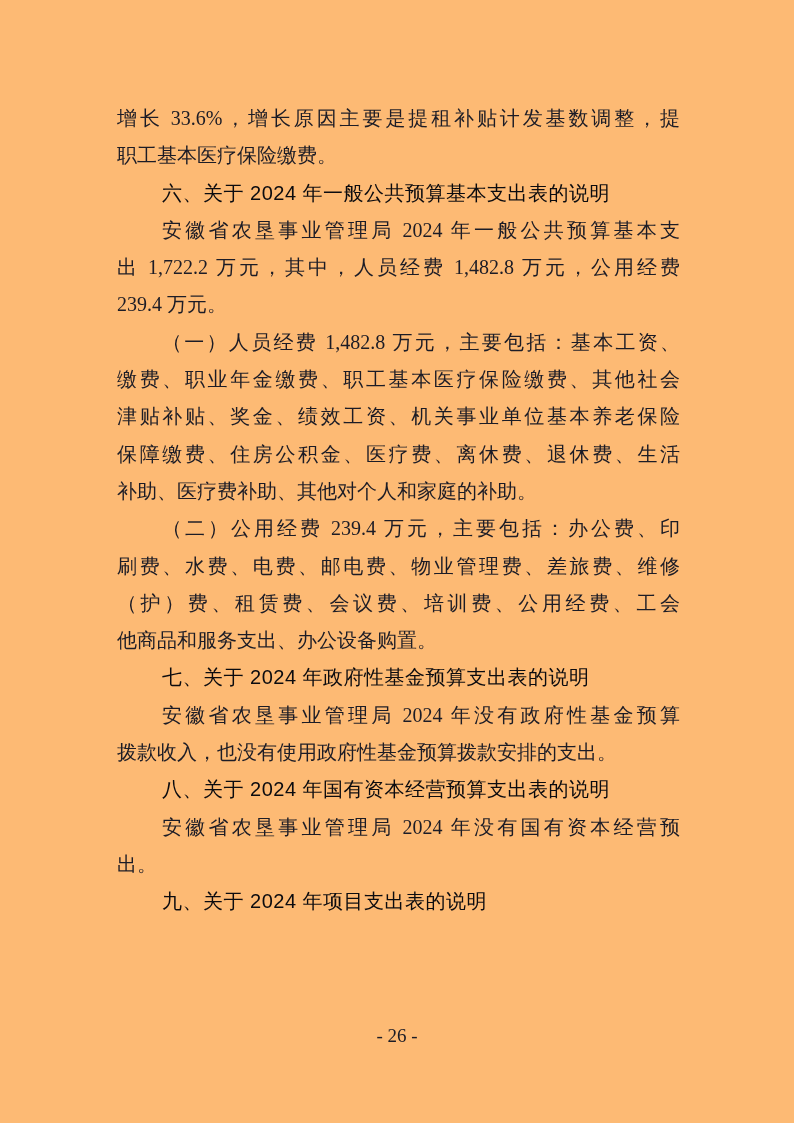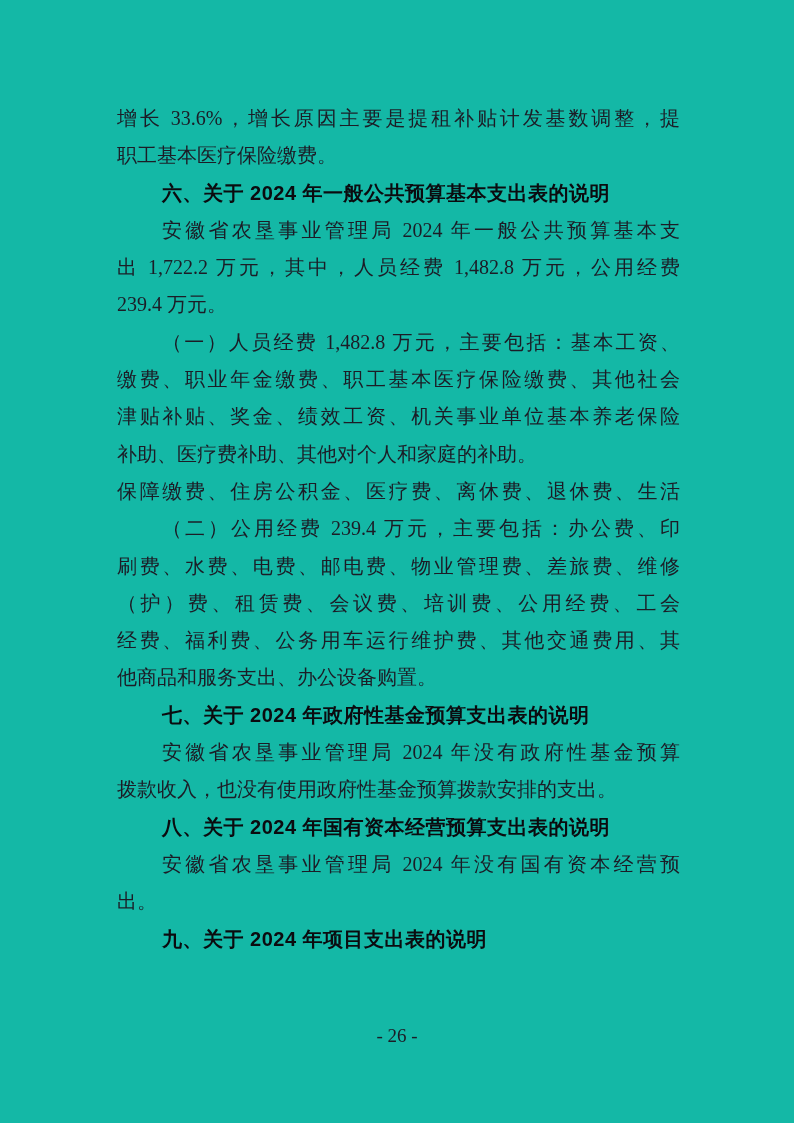--- a/index.html
+++ b/index.html
@@ -4,21 +4,21 @@
 <style>
   html, body {
     margin: 0;
     padding: 0;
     background: #ffffff;
   }
   .page {
     position: relative;
     width: 794px;
     height: 1123px;
-    background: #14b8a6;
+    background: #fdba74;
     overflow: hidden;
   }
   .content {
     position: absolute;
     left: 117px;
     top: 100px;
     width: 563px;
   }
   .line {
     font-family: "Liberation Serif", "DejaVu Serif", serif;
@@ -31,21 +31,21 @@
     overflow: visible;
   }
   .line.just {
     text-align-last: justify;
   }
   .line.indent {
     text-indent: 45px;
   }
   .line.heading {
     font-family: "Liberation Sans", "DejaVu Sans", sans-serif;
-    font-weight: 700;
+    font-weight: 400;
     color: #0b0b0f;
     letter-spacing: 0.5px;
     text-align: center;
     text-align-last: left;
   }
   .page-number {
     position: absolute;
     left: 117px;
     top: 1024px;
     width: 560px;
@@ -63,26 +63,25 @@
   <main class="content">
       <div class="line just">增长 33.6%，增长原因主要是提租补贴计发基数调整，提</div>
       <div class="line">职工基本医疗保险缴费。</div>
       <div class="line heading indent">六、关于 2024 年一般公共预算基本支出表的说明</div>
       <div class="line indent just">安徽省农垦事业管理局 2024 年一般公共预算基本支</div>
       <div class="line just">出 1,722.2 万元，其中，人员经费 1,482.8 万元，公用经费</div>
       <div class="line">239.4 万元。</div>
       <div class="line indent just">（一）人员经费 1,482.8 万元，主要包括：基本工资、</div>
       <div class="line just">缴费、职业年金缴费、职工基本医疗保险缴费、其他社会</div>
       <div class="line just">津贴补贴、奖金、绩效工资、机关事业单位基本养老保险</div>
+      <div class="line just">保障缴费、住房公积金、医疗费、离休费、退休费、生活</div>
       <div class="line">补助、医疗费补助、其他对个人和家庭的补助。</div>
-      <div class="line just">保障缴费、住房公积金、医疗费、离休费、退休费、生活</div>
       <div class="line indent just">（二）公用经费 239.4 万元，主要包括：办公费、印</div>
       <div class="line just">刷费、水费、电费、邮电费、物业管理费、差旅费、维修</div>
       <div class="line just">（护）费、租赁费、会议费、培训费、公用经费、工会</div>
-      <div class="line just">经费、福利费、公务用车运行维护费、其他交通费用、其</div>
       <div class="line">他商品和服务支出、办公设备购置。</div>
       <div class="line heading indent">七、关于 2024 年政府性基金预算支出表的说明</div>
       <div class="line indent just">安徽省农垦事业管理局 2024 年没有政府性基金预算</div>
       <div class="line">拨款收入，也没有使用政府性基金预算拨款安排的支出。</div>
       <div class="line heading indent">八、关于 2024 年国有资本经营预算支出表的说明</div>
       <div class="line indent just">安徽省农垦事业管理局 2024 年没有国有资本经营预</div>
       <div class="line">出。</div>
       <div class="line heading indent">九、关于 2024 年项目支出表的说明</div>
     </main>
   <div class="page-number">- 26 -</div>

